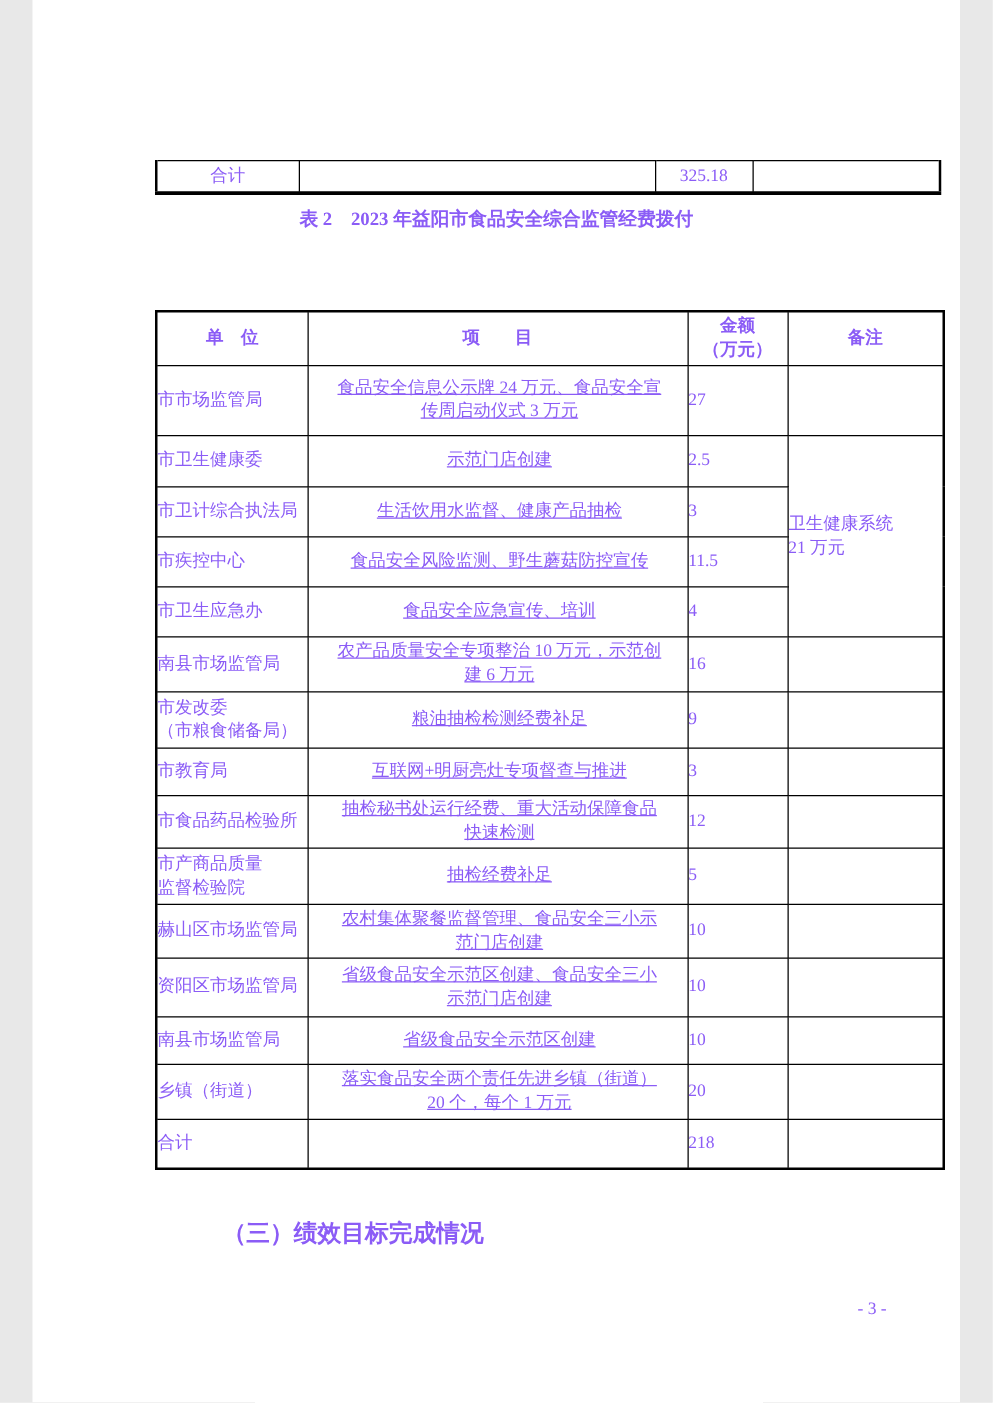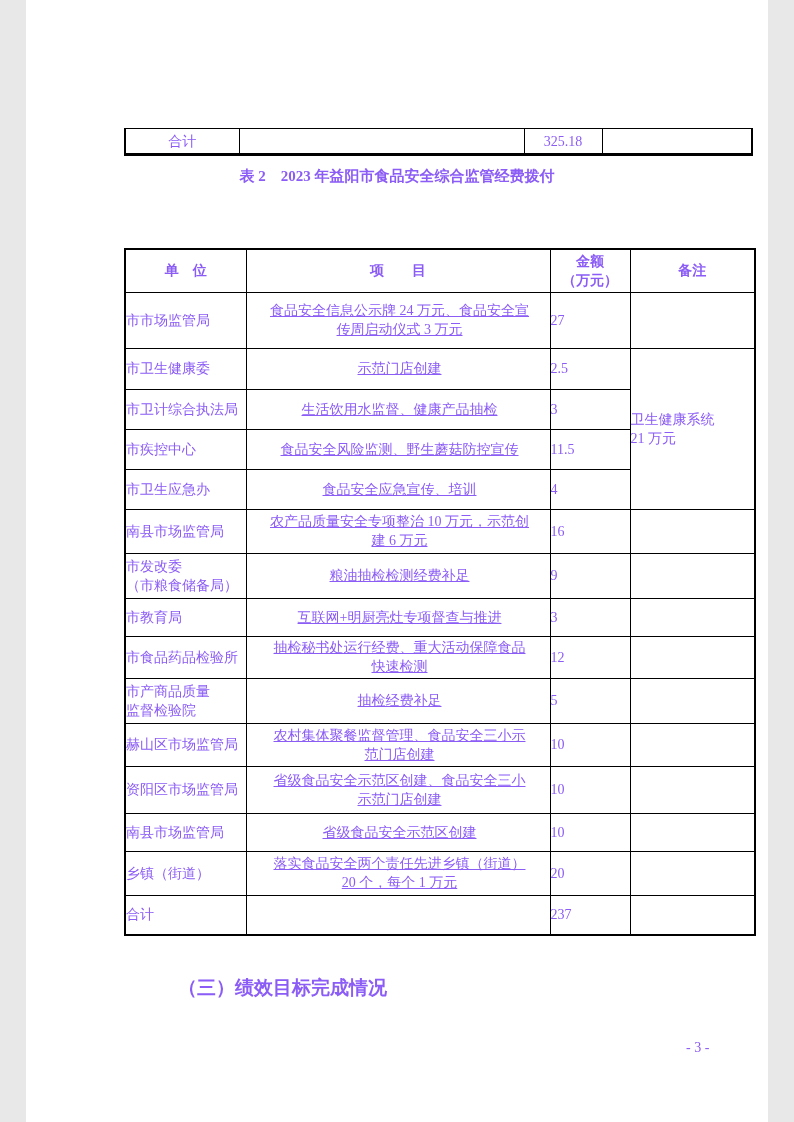--- a/index.html
+++ b/index.html
@@ -205,21 +205,21 @@
       <td class="unit">乡镇（街道）</td>
       <td class="proj">落实食品安全两个责任先进乡镇（街道）
 20 个，每个 1 万元</td>
       <td class="amt">20</td>
       <td class="note"></td>
     </tr>
 
     <tr style="height:40px">
       <td class="unit">合计</td>
       <td class="proj"></td>
-      <td class="amt">237</td>
+      <td class="amt">218</td>
       <td class="note"></td>
     </tr>
   </tbody>
     </table>
 
   <div class="heading">（三）绩效目标完成情况</div>
 
   <div class="pageno">- 3 -</div>
 
 </div>

